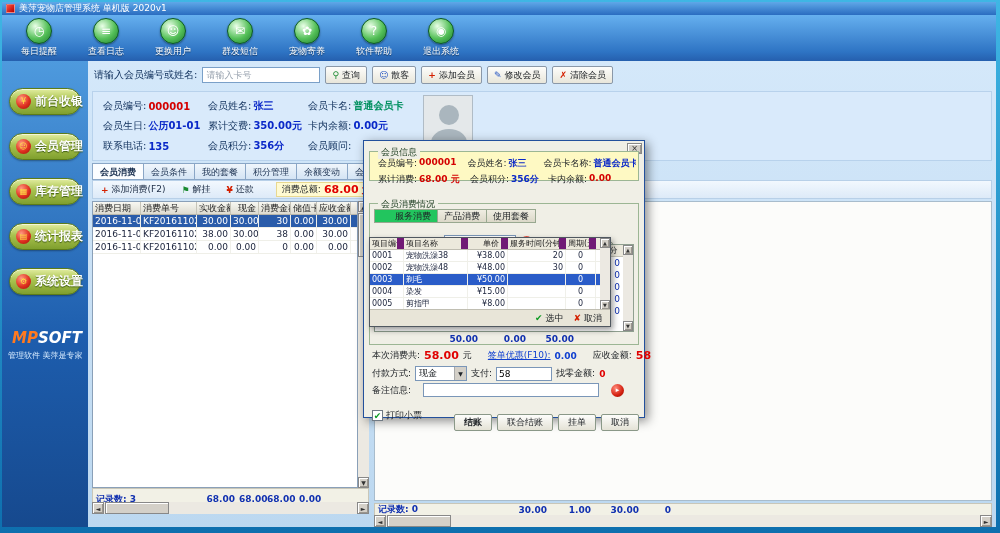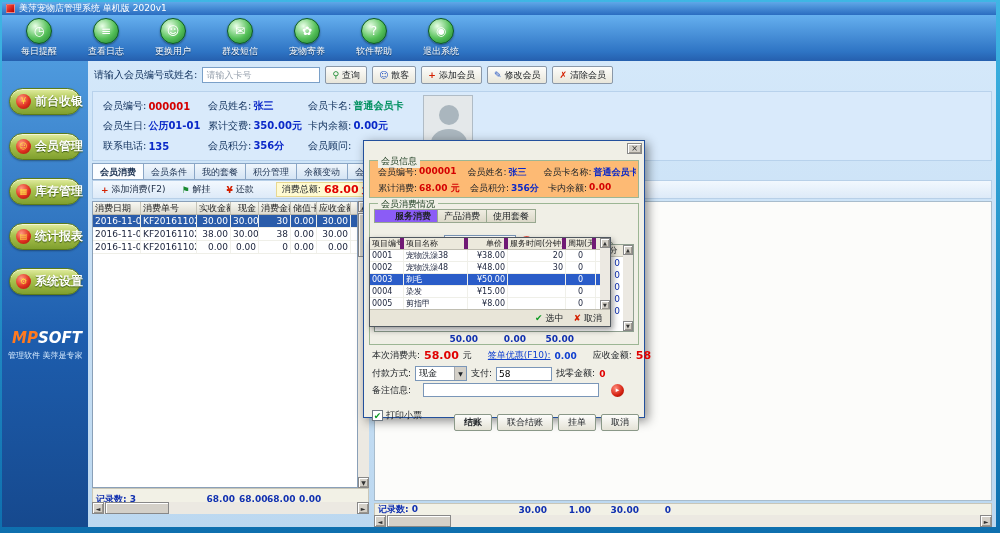--- a/index.html
+++ b/index.html
@@ -91,33 +91,33 @@
 .rsum{position:absolute;left:286px;top:442px;right:4px;height:13px;background:#f2f1e6;border:1px solid #c8c6b8;display:flex;align-items:center;}
 .rsum .sumlabel{width:128px;}
 .rsum .sumcells .cell:nth-child(1){width:46px;}
 .rsum .sumcells .cell:nth-child(2){width:44px;}
 .rsum .sumcells .cell:nth-child(3){width:48px;}
 .rsum .sumcells .cell:nth-child(4){width:32px;}
 
 .dlg{position:absolute;left:363px;top:140px;width:282px;height:278px;background:#f0efe6;border:1px solid #23509c;box-shadow:3px 3px 10px rgba(0,0,0,.45);z-index:20;}
 .dlg-title{position:absolute;left:0;top:0;right:0;height:14px;background:linear-gradient(180deg,#5088d8,#1c4f9e);color:#fff;display:flex;align-items:center;padding-left:4px;font-weight:bold;}
 .dlg-close{position:absolute;right:2px;top:2px;width:15px;height:11px;font-size:8px;}
-.grp1{position:absolute;left:5px;top:19px;right:5px;height:38px;border:1px solid #9cb694;background:#fdba74;}
+.grp1{position:absolute;left:5px;top:10px;right:5px;height:30px;border:1px solid #9cb694;background:#fef9c3;}
 .legend{position:absolute;top:-6px;left:8px;background:#f0efe6;padding:0 3px;color:#1c3c20;}
 .g1row{position:absolute;left:8px;right:2px;display:flex;}
 .g1row .fcell{display:flex;gap:2px;white-space:nowrap;overflow:hidden;}
 .g1row .fcell:nth-child(1){width:92px;}
 .g1row .fcell:nth-child(2){width:78px;}
 .fv-red{color:#d40000;font-weight:bold;}
 .fv-blue{color:#0a28c8;font-weight:bold;}
 .grp2{position:absolute;left:5px;top:62px;right:5px;height:142px;border:1px solid #9cb694;background:#f0efe6;}
 .dtabs{position:absolute;left:4px;top:5px;display:flex;}
 .dtabs .tab{height:14px;line-height:13px;padding:0 6px;background:linear-gradient(#efede2,#dbd8c8);border:1px solid #98a890;border-left:none;cursor:pointer;font-size:9px;}
 .dtabs .tab:first-child{border-left:1px solid #98a890;}
-.dtabs .tab.active{background:#8b5cf6;font-weight:bold;padding-left:20px;}
+.dtabs .tab.active{background:#22c55e;font-weight:normal;padding-left:20px;}
 .irow{position:absolute;left:4px;top:23px;display:flex;align-items:center;gap:4px;}
 .dinput{height:14px;border:1px solid #7a96b8;background:#fff;font-size:9px;padding:0 2px;}
 .redbtn{width:13px;height:13px;border-radius:50%;background:radial-gradient(circle at 35% 30%,#ff8878,#d42010 60%,#8c0c00);color:#fff;font-size:7px;display:flex;align-items:center;justify-content:center;cursor:pointer;flex:none;}
 .dbtn{height:15px;background:linear-gradient(180deg,#fdfdfb,#e4e2d6);border:1px solid #8a9888;border-radius:2px;padding:0 8px;font-size:9px;display:flex;align-items:center;cursor:pointer;white-space:nowrap;margin-top:15px;}
 .grid{position:absolute;left:4px;top:40px;right:4px;height:88px;background:#fff;border:1px solid #90a090;}
 .sliverh{position:absolute;right:10px;top:0;width:28px;height:12px;background:#ece9dc;border-left:1px solid #c8c6ba;border-bottom:1px solid #c8c6ba;font-size:8px;text-align:center;line-height:12px;}
 .sliver{position:absolute;right:10px;top:12px;width:28px;display:flex;flex-direction:column;}
 .sliver .cell{height:12px;line-height:12px;text-align:right;padding-right:3px;color:#1030b0;border-left:1px solid #eee;font-size:9px;}
 .gvscroll{position:absolute;right:0;top:0;width:10px;height:100%;background:#ece9e2;display:flex;flex-direction:column;justify-content:space-between;}
 .gvscroll .sbtn3{height:10px;font-size:5px;}
@@ -126,21 +126,21 @@
 
 .popup{position:absolute;left:5px;top:96px;width:242px;height:90px;background:#fff;border:1px solid #505860;box-shadow:2px 3px 6px rgba(0,0,0,.4);z-index:30;}
 .ptable .trow{height:12px;line-height:12px;}
 .ptable .cell{font-size:8px;padding:0 2px;white-space:nowrap;overflow:hidden;}
 .ptable .cell:nth-child(1){width:34px;}
 .ptable .cell:nth-child(2){width:64px;}
 .ptable .cell:nth-child(3){width:40px;text-align:right;}
 .ptable .cell:nth-child(4){width:58px;text-align:right;}
 .ptable .cell:nth-child(5){width:30px;text-align:center;}
 .ptable .thead{background:#ece9dc;border-bottom:1px solid #c0beb2;}
-.ptable .thead .cell{border-right:4px solid #701a75;}
+.ptable .thead .cell{border-right:7px solid #701a75;}
 .ptable .trow.selected{background:#2a5cc8;}
 .pvscroll{position:absolute;right:0;top:0;width:10px;height:72px;background:#ece9e2;display:flex;flex-direction:column;justify-content:space-between;}
 .pvscroll .sbtn3{height:10px;font-size:5px;}
 .pfoot{position:absolute;left:0;right:0;bottom:0;height:17px;background:#e8e5d8;border-top:1px solid #c0beb2;display:flex;align-items:center;justify-content:flex-end;gap:10px;padding-right:8px;}
 .pfbtn{display:flex;align-items:center;gap:3px;cursor:pointer;font-size:9px;}
 .ok-ic{color:#0a9a20;font-weight:bold;}
 .no-ic{color:#d42000;font-weight:bold;}
 
 .sumline{position:absolute;left:8px;top:208px;display:flex;align-items:center;gap:4px;white-space:nowrap;}
 .big-red{color:#e00000;font-weight:bold;font-size:11px;}

